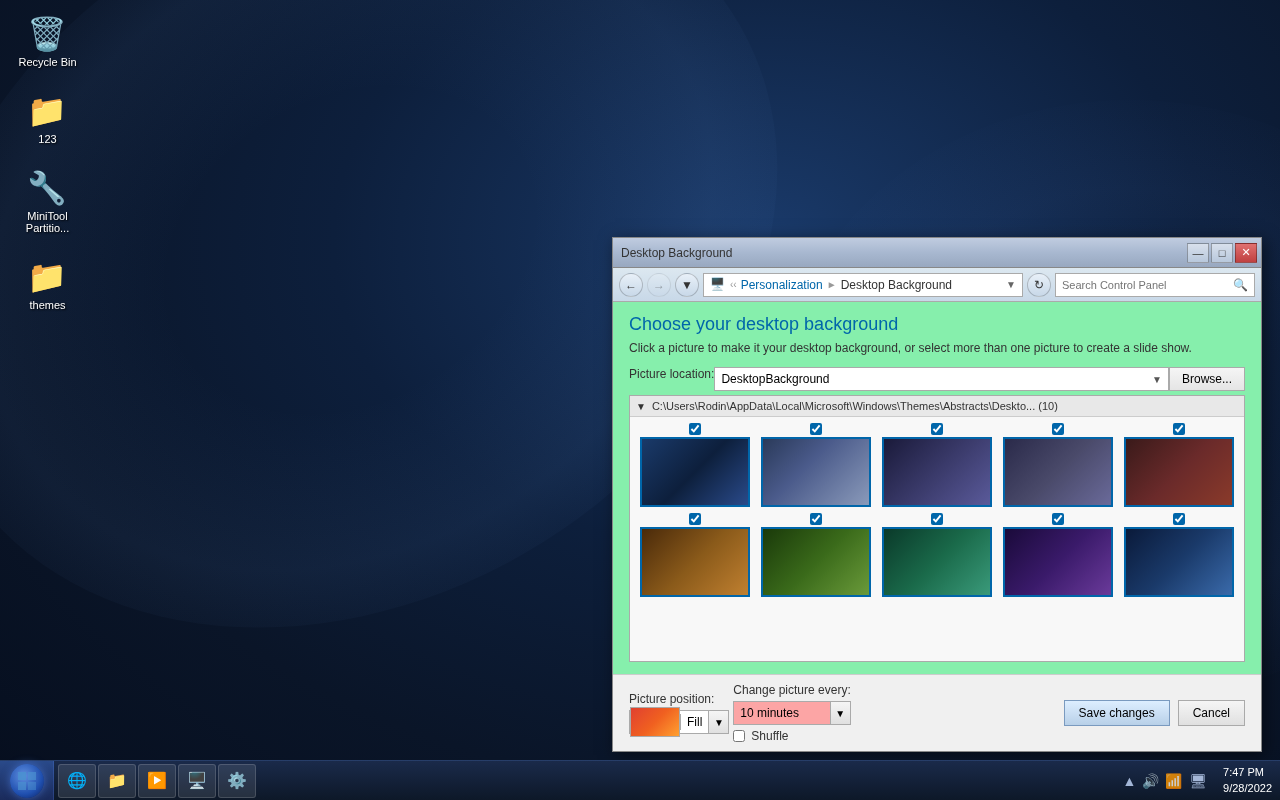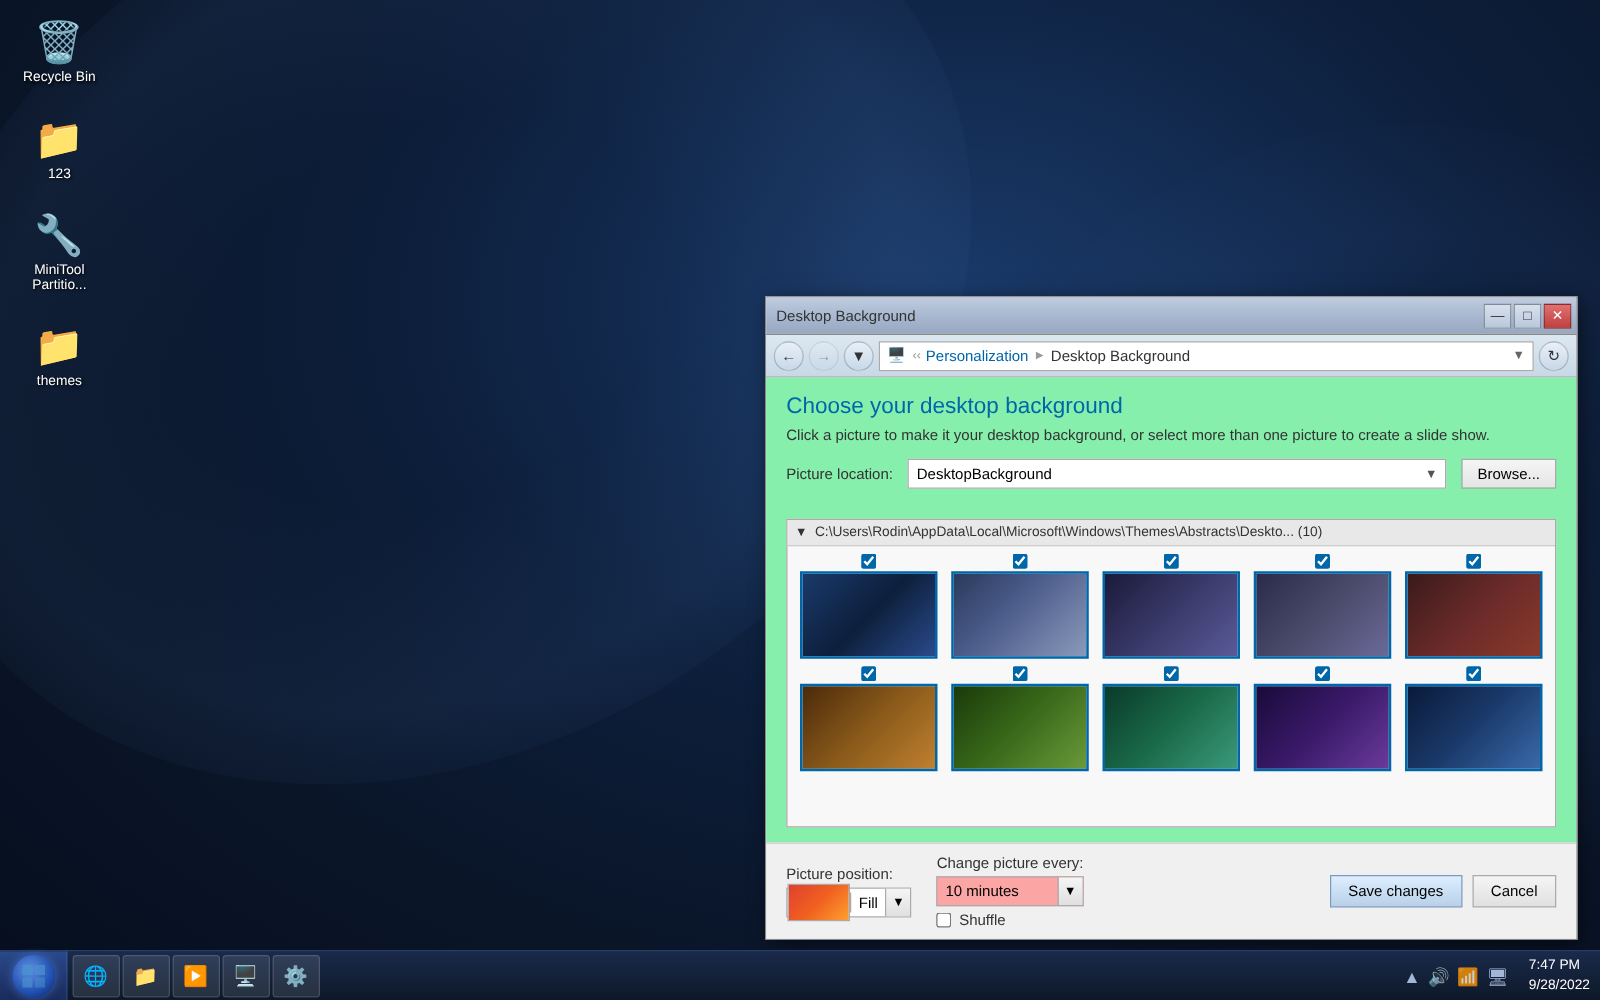--- a/index.html
+++ b/index.html
@@ -323,23 +323,23 @@
     }
 
     .content-desc {
       font-size: 12px;
       color: #333;
       margin-bottom: 12px;
     }
 
     .picture-location-row {
       display: flex;
-      align-items: center;
-      gap: 12px;
-      margin-bottom: 24px;
+      align-items: flex-start;
+      gap: 0;
+      margin-bottom: 4px;
     }
 
     .picture-location-label {
       font-size: 12px;
       color: #333;
     }
 
     .picture-location-select {
       flex: 1;
       height: 24px;
@@ -466,21 +466,21 @@
     .thumb-9 { background: linear-gradient(135deg, #1a0a3a 0%, #3a1a6a 50%, #6a3a9a 100%); }
     .thumb-10 { background: linear-gradient(135deg, #0a1a3a 0%, #1a3a6a 50%, #3a6aaa 100%); }
 
     
     .bottom-controls {
       background: #f0f0f0;
       border-top: 1px solid #ccc;
       padding: 8px 16px;
       display: flex;
       align-items: center;
-      gap: 20px;
+      gap: 4px;
       flex-shrink: 0;
     }
 
     .bottom-group {
       display: flex;
       flex-direction: column;
       gap: 4px;
     }
 
     .bottom-label {
@@ -621,20 +621,24 @@
       <button class="nav-btn">▼</button>
       <div class="address-bar">
         <span class="address-icon">🖥️</span>
         <span class="address-sep">‹‹</span>
         <span style="cursor:pointer;color:#0066aa;">Personalization</span>
         <span class="address-sep">►</span>
         <span>Desktop Background</span>
         <span class="address-chevron" style="margin-left:auto;">▼</span>
       </div>
       <button class="nav-btn">↻</button>
+      <div class="search-box">
+        <input class="search-input" placeholder="Search Control Panel" style="width: 140px;">
+        <span class="search-magnifier">🔍</span>
+      </div>
     </div>
 
     <div class="content">
 
       <div class="content-title">Choose your desktop background</div>
       <div class="content-desc">Click a picture to make it your desktop background, or select more than one picture to create a slide show.</div>
 
       <div class="picture-location-row">
         <span class="picture-location-label">Picture location:</span>
         <div class="picture-location-select" style="display:flex;align-items:center;border:1px solid #aaa;height:24px;padding:0 6px;background:white;min-width:200px;">

